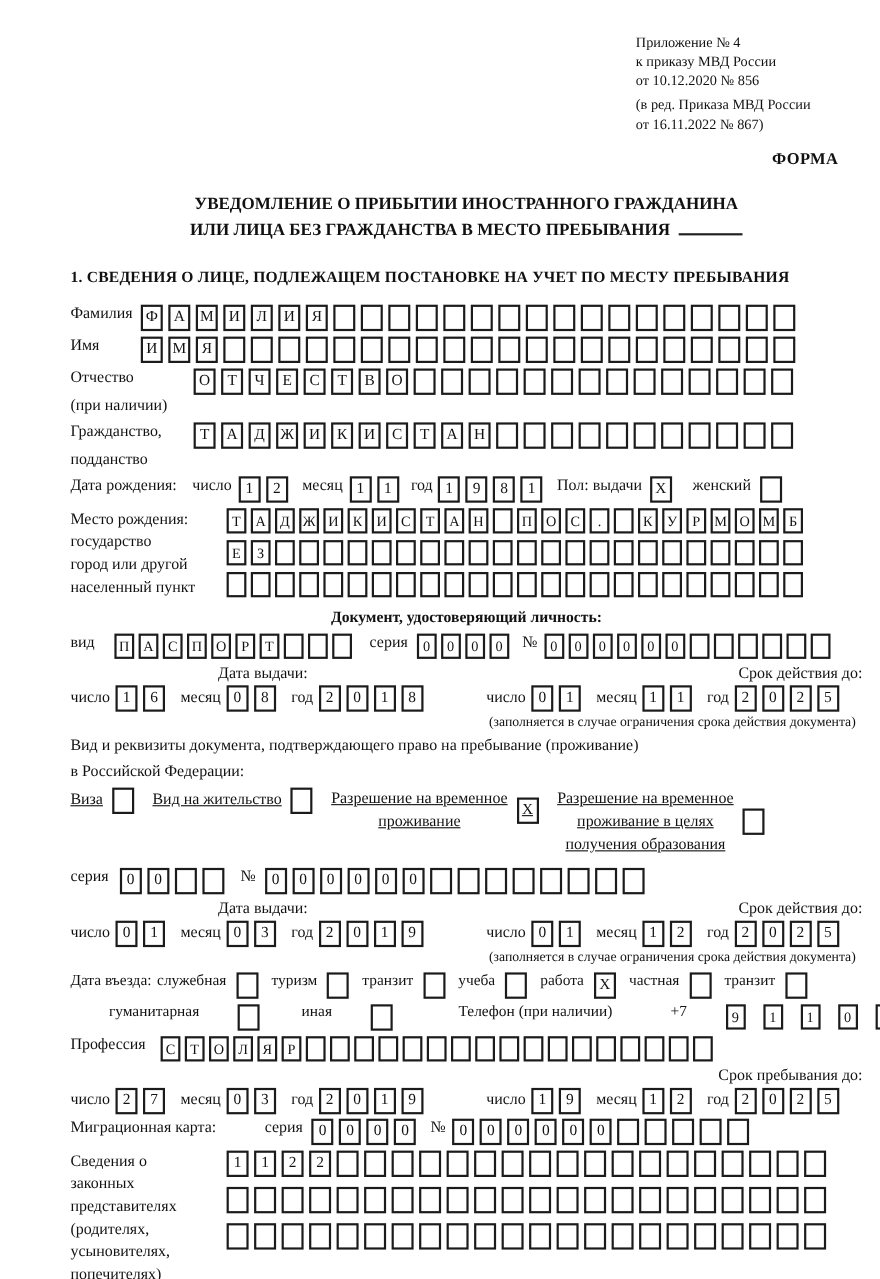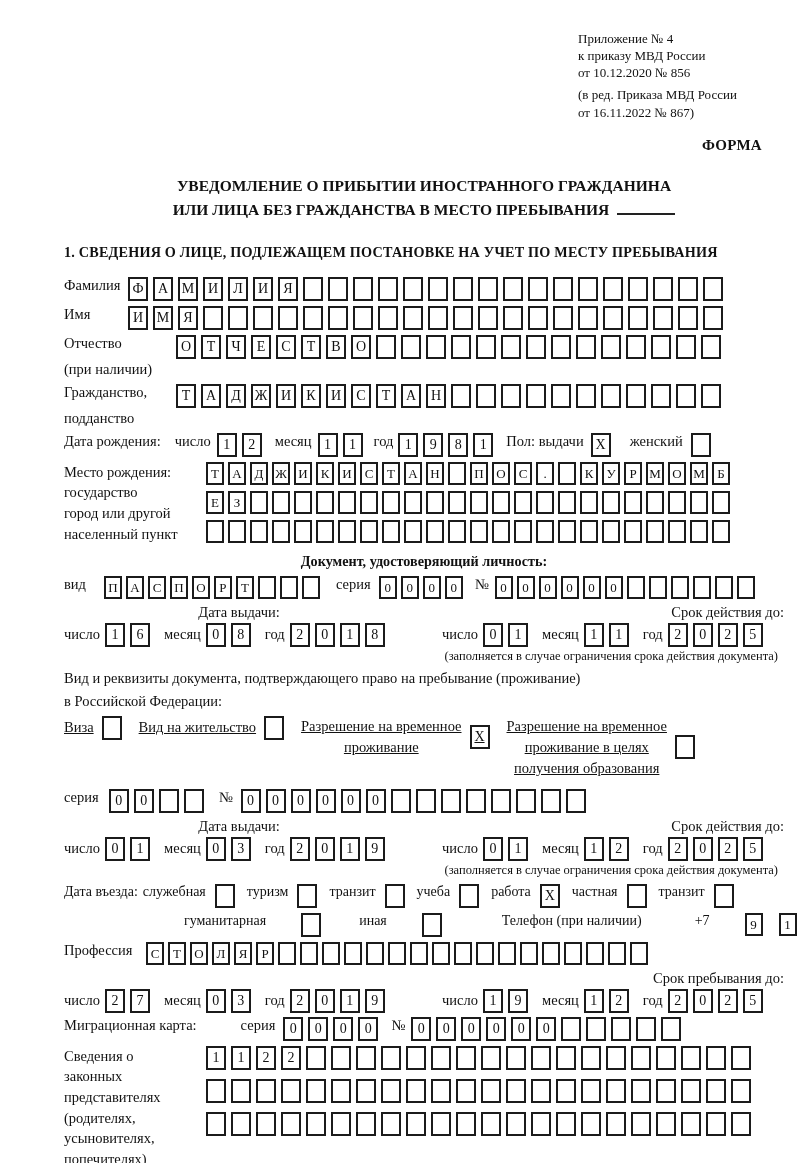--- a/index.html
+++ b/index.html
@@ -49,21 +49,21 @@
   .plain-line{margin-bottom:6px;}
   
   .permit-row{display:flex;align-items:flex-start;margin:6px 0 10px 0;}
   .permit-item{display:flex;align-items:center;margin-right:17px;text-decoration:underline;}
   .permit-item .ptxt{text-align:center;line-height:1.45;}
   .permit-item .box{margin-left:8px;margin-right:0;flex:none;}
   
   .purpose{font-size:14px;}
   .purpose .lbl{margin-right:5px;}
   .purpose .box{margin-left:4px;margin-right:12px;}
-  .indent86{margin-left:120px;gap:26px;}
+  .indent86{margin-left:35px;gap:26px;}
   .gap-l{margin-left:22px;}
 </style>
 </head>
 <body>
 
 <div class="page">
 
   <div class="appendix">
     <div>Приложение № 4</div>
     <div>к приказу МВД России</div>

